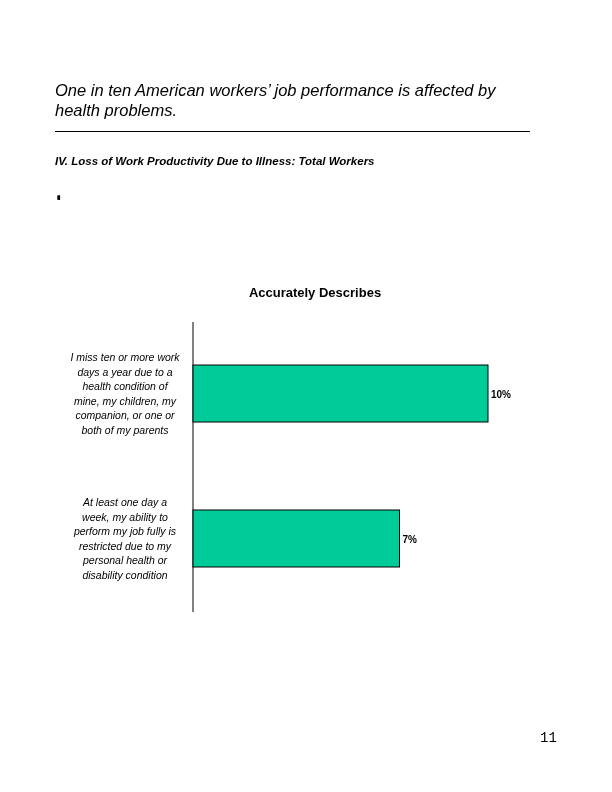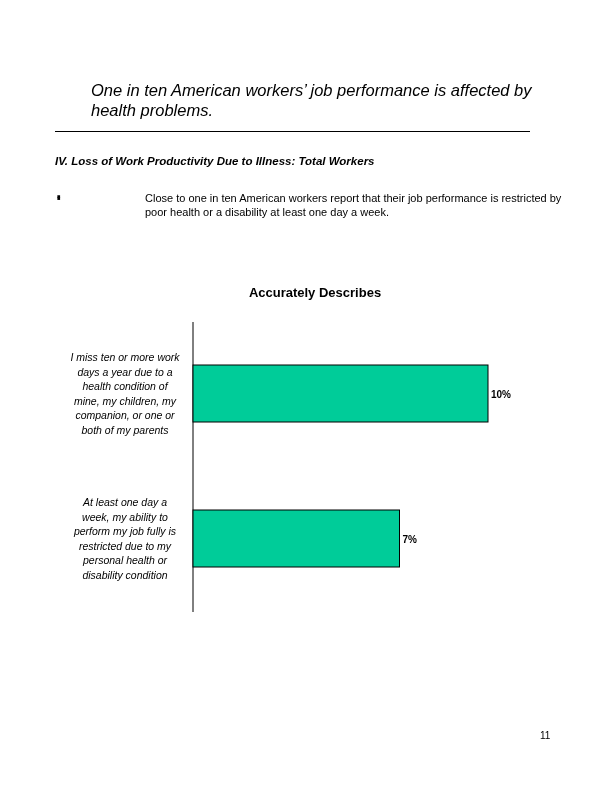--- a/index.html
+++ b/index.html
@@ -1,42 +1,41 @@
 <!DOCTYPE html>
 <html><head>
 <meta charset="utf-8">
 <style>
   html, body { margin:0; padding:0; background:#fff; }
   body { width:612px; height:792px; position:relative; overflow:hidden; font-family:"Liberation Sans", sans-serif; color:#000; }
-  .headline { position:absolute; left:55px; top:80px; width:490px; font-size:16.5px; font-style:italic; line-height:20px;margin-left:36px; }
+  .headline { position:absolute; left:55px; top:80px; width:490px; font-size:16.5px; font-style:italic; line-height:20px; }
   .rule { position:absolute; left:55px; top:131px; width:475px; height:0; border-top:1px solid #000; }
   .section { position:absolute; left:55px; top:155px; font-size:11.5px; font-style:italic; font-weight:bold; }
   .bullets { position:absolute; left:55px; top:190px; width:510px; font-size:11px; line-height:13.5px; }
   .bullet-row { position:relative; padding-left:90px; margin-bottom:2px; }
   .bullet-mark { position:absolute; left:2px; top:0; }
-  .page-num { position:absolute; left:540px; top:730px; font-family:Liberation Sans, sans-serif; font-size:10px; }
+  .page-num { position:absolute; left:540px; top:730px; font-family:Liberation Mono, monospace; font-size:14px; }
   svg { position:absolute; left:0; top:0; }
   .chart-title { font-family:"Liberation Sans", sans-serif; font-weight:bold; font-size:13px; }
   .cat-label { font-family:"Liberation Sans", sans-serif; font-style:italic; font-size:10.5px; }
   .val-label { font-family:"Liberation Sans", sans-serif; font-weight:bold; font-size:10px; }
 </style>
 </head>
 <body>
 
 <div class="headline">One in ten American workers’ job performance is affected by health problems.</div>
 <div class="rule"></div>
 <div class="section">IV.  Loss of Work Productivity Due to Illness: Total Workers</div>
 
 <div class="bullets">
   <div class="bullet-row">
     <span class="bullet-mark">▪</span>
   </div>
   <div class="bullet-row">
     <span class="bullet-mark">▪</span>
-    <span>Close to one in ten American workers report that their job performance is restricted by poor health or a disability at least one day a week.</span>
   </div>
 </div>
 
 <svg id="chart" width="612" height="792" xmlns="http://www.w3.org/2000/svg">
   <text class="chart-title" x="315" y="297" text-anchor="middle">Accurately Describes</text>
   <line x1="193" y1="322" x2="193" y2="612" stroke="#000" stroke-width="1"></line>
   <g id="bars">
       <rect x="193" y="365" width="295" height="57" fill="#00CC99" stroke="#000" stroke-width="1"></rect>
       <text class="val-label" x="491" y="397.5">10%</text>
       <text class="cat-label" text-anchor="middle"><tspan x="125" y="361.25">I miss ten or more work</tspan><tspan x="125" y="375.75">days a year due to a</tspan><tspan x="125" y="390.25">health condition of</tspan><tspan x="125" y="404.75">mine, my children, my</tspan><tspan x="125" y="419.25">companion, or one or</tspan><tspan x="125" y="433.75">both of my parents</tspan></text>

